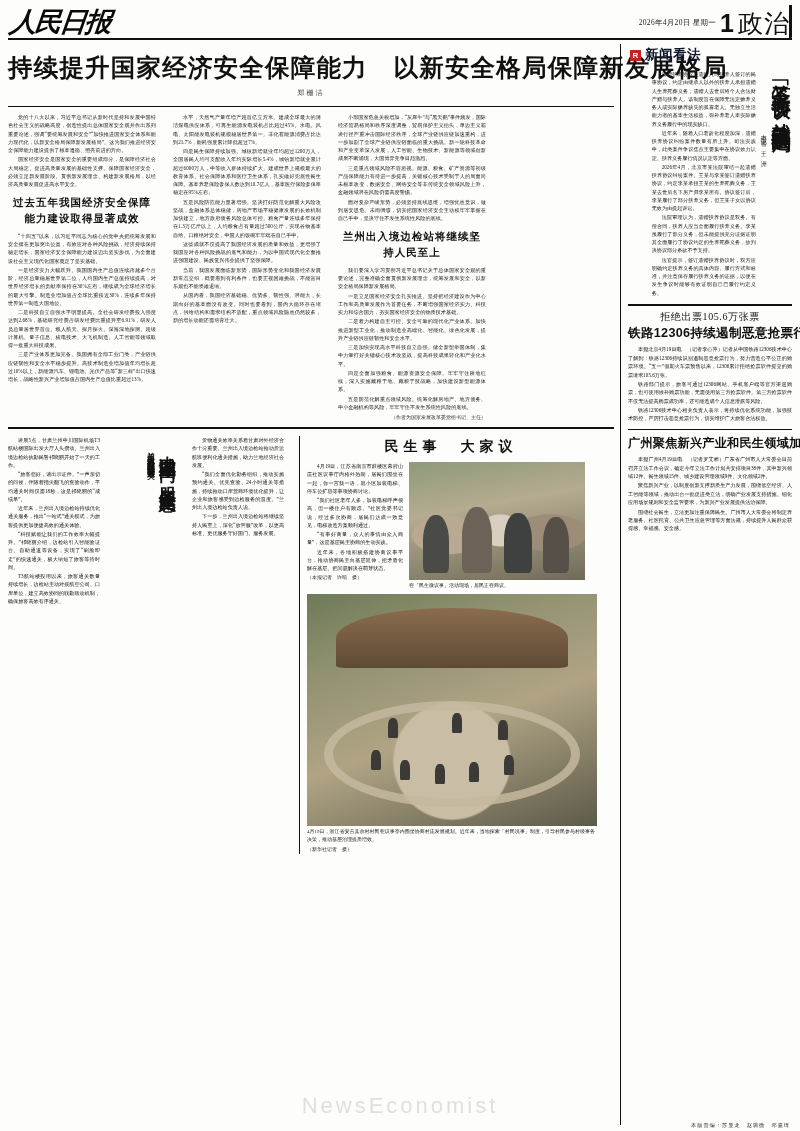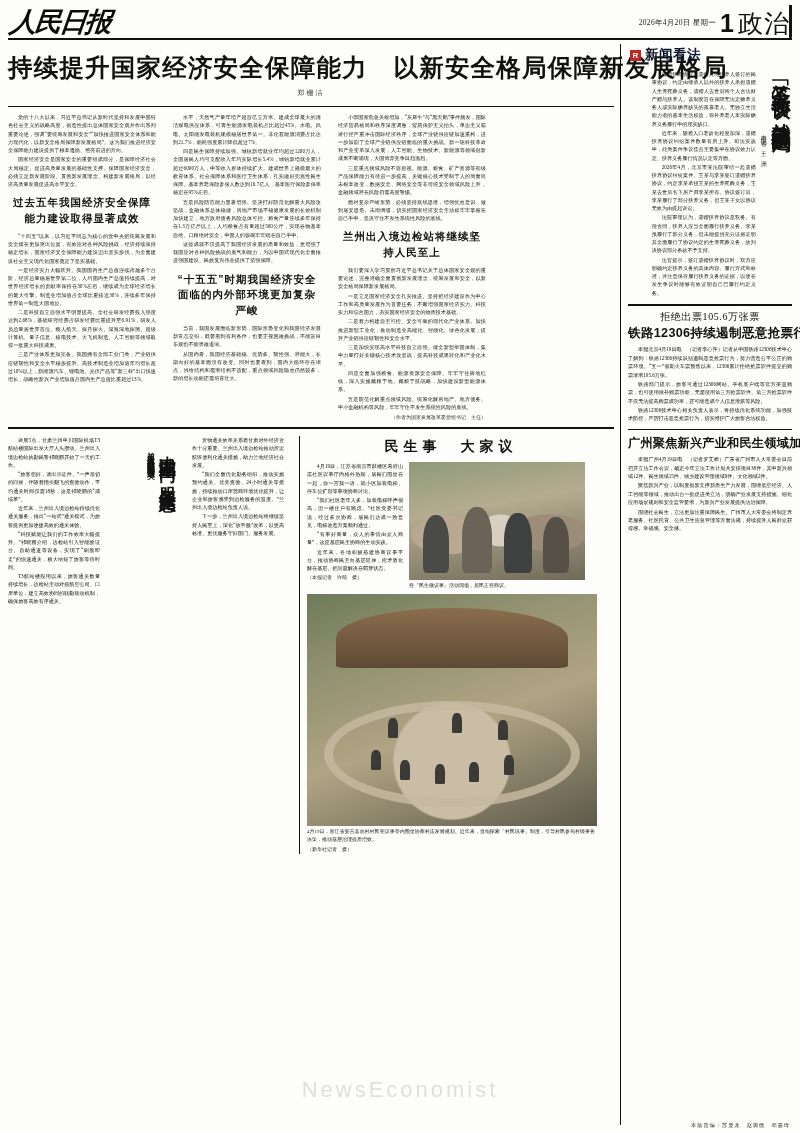--- a/index.html
+++ b/index.html
@@ -118,21 +118,21 @@
   .ph2 { width:290px; height:232px; margin-top:4px;
          background:
            radial-gradient(circle at 50% 72%, #c9bda6 0 26%, transparent 27%),
            linear-gradient(160deg,#6d7a58 0%, #8d8f6e 22%, #b0a484 55%, #5d5a4a 100%); }
   .ph2 .ring { position:absolute; left:6%; right:6%; bottom:8%; height:46%;
                border:9px solid #c4b89f; border-radius:50%; opacity:.85; }
   .ph2 .roof { position:absolute; left:10%; right:10%; top:6%; height:26%;
                background:linear-gradient(180deg,#8a6d4d,#5e4a34); border-radius:50% 50% 4% 4%; }
   .ph2 .dot { position:absolute; width:10px; height:20px; background:#3b3a36; border-radius:40% 40% 10% 10%; }
 
-  .wm { position:absolute; bottom:28px; left:50%; transform:translateX(-50%);
+  .wm { position:absolute; bottom:12px; left:50%; transform:translateX(-50%);
         font-size:22px; color:rgba(120,120,120,.22); letter-spacing:3px;
         font-family:"Liberation Sans",sans-serif; pointer-events:none; white-space:nowrap; }
   .footer-credit { position:absolute; bottom:2px; right:10px; font-size:5.2px; color:#333;
                    letter-spacing:1px; }
 </style>
 </head>
 <body>
 
 <div class="page">
 
@@ -167,21 +167,20 @@
           <p>一是经济实力大幅跃升。我国国内生产总值连续跨越多个台阶，经济总量稳居世界第二位，人均国内生产总值持续提高，对世界经济增长的贡献率保持在30%左右，继续成为全球经济增长的最大引擎。制造业增加值占全球比重接近30%，连续多年保持世界第一制造大国地位。</p>
           <p>二是科技自立自强水平明显提高。全社会研发经费投入强度达到2.68%，基础研究经费占研发经费比重提升至6.91%，研发人员总量居世界首位。载人航天、探月探火、深海深地探测、超级计算机、量子信息、核电技术、大飞机制造、人工智能等领域取得一批重大科技成果。</p>
           <p>三是产业体系更加完备。我国拥有全部工业门类，产业链供应链韧性和安全水平稳步提升。高技术制造业增加值年均增长超过10%以上，新能源汽车、锂电池、光伏产品等“新三样”出口快速增长，战略性新兴产业增加值占国内生产总值比重超过13%。</p>
         </div>
 
         <div class="col">
           <p>水平，天然气产量年增产超百亿立方米。建成全球最大的清洁煤电供应体系，可再生能源发电装机占比超过45%。水电、风电、太阳能发电装机规模稳居世界第一。非化石能源消费占比达到21.7%，能耗强度累计降低超过7%。</p>
           <p>四是民生保障持续加强。城镇新增就业年均超过1200万人，全国居民人均可支配收入年均实际增长5.4%，城镇新增就业累计超过6000万人，中等收入群体持续扩大。建成世界上规模最大的教育体系、社会保障体系和医疗卫生体系，扎实做好兜底性民生保障。基本养老保险参保人数达到10.7亿人，基本医疗保险参保率稳定在95%左右。</p>
           <p>五是风险防范能力显著增强。坚决打好防范化解重大风险攻坚战，金融体系总体稳健，房地产市场平稳健康发展的长效机制加快建立，地方政府债务风险总体可控。粮食产量连续多年保持在1.3万亿斤以上，人均粮食占有量超过500公斤，实现谷物基本自给、口粮绝对安全，中国人的饭碗牢牢端在自己手中。</p>
           <p>这些成就不仅提高了我国经济发展的质量和效益，更增强了我国应对各种风险挑战的底气和能力，为以中国式现代化全面推进强国建设、民族复兴伟业提供了坚强保障。</p>
-          <div class="subhead">“十五五”时期我国经济安全面临的内外部环境更加复杂严峻</div>
           <p>当前，我国发展面临新形势，国际形势变化和我国经济发展新常态交织，既要看到有利条件，也要正视困难挑战，不能盲目乐观也不能畏难退缩。</p>
           <p>从国内看，我国经济基础稳、优势多、韧性强、潜能大，长期向好的基本面没有改变。同时也要看到，国内大循环存在堵点，供给结构和需求结构不适配，重点领域风险隐患仍然较多，新的增长动能还需培育壮大。</p>
         </div>
 
         <div class="col">
           <p>小部国家危急关税增加，“灰犀牛”与“黑天鹅”事件频发，国际经济贸易格局和秩序深度调整，贸易保护主义抬头，单边主义霸凌行径严重冲击国际经济秩序，全球产业链供应链加速重构，进一步加剧了全球产业链供应链面临的重大挑战。新一轮科技革命和产业变革深入发展，人工智能、生物技术、新能源等领域创新成果不断涌现，大国博弈竞争日趋激烈。</p>
           <p>三是重点领域风险不容忽视。能源、粮食、矿产资源等初级产品保障能力有待进一步提高，关键核心技术受制于人的局面尚未根本改变，数据安全、网络安全等非传统安全领域风险上升，金融领域潜在风险仍需高度警惕。</p>
           <p>面对复杂严峻形势，必须坚持底线思维，增强忧患意识，做到居安思危、未雨绸缪，切实把国家经济安全主动权牢牢掌握在自己手中，坚决守住不发生系统性风险的底线。</p>
           <div class="subhead">兰州出入境边检站将继续坚持人民至上</div>
           <p>我们要深入学习贯彻习近平总书记关于总体国家安全观的重要论述，完整准确全面贯彻新发展理念，统筹发展和安全，以新安全格局保障新发展格局。</p>

